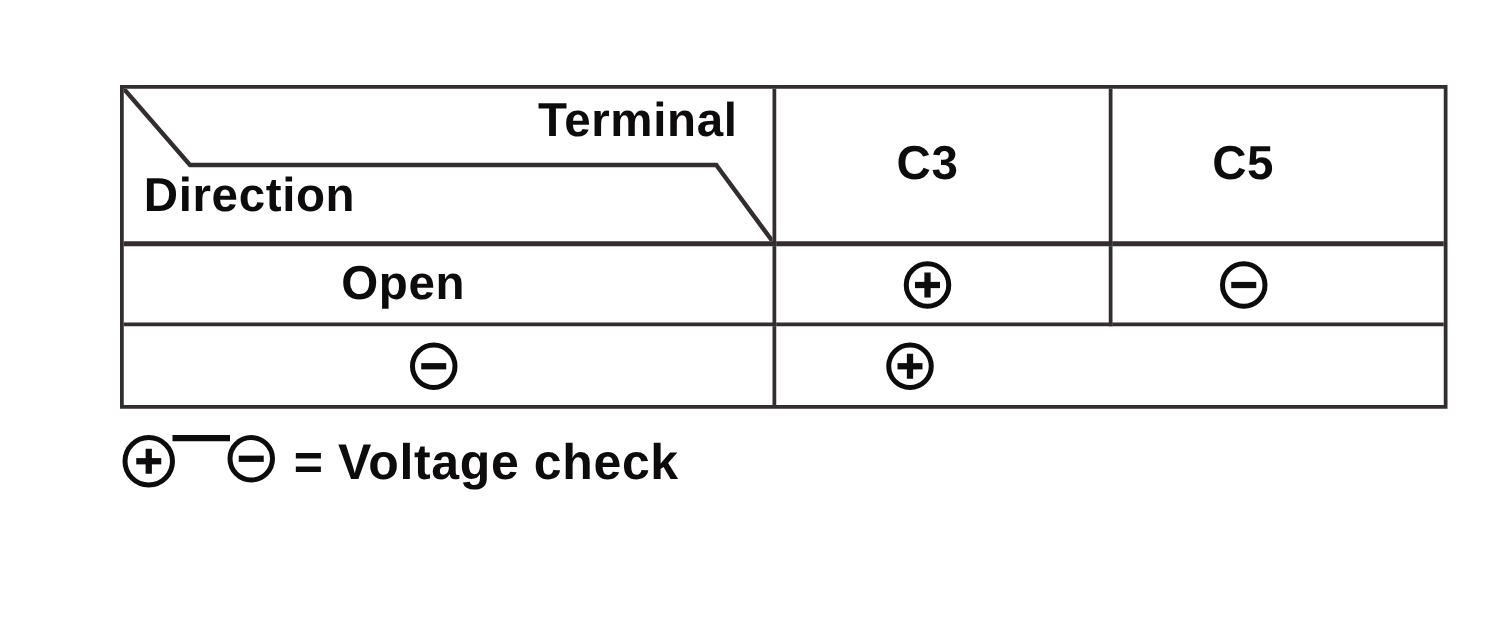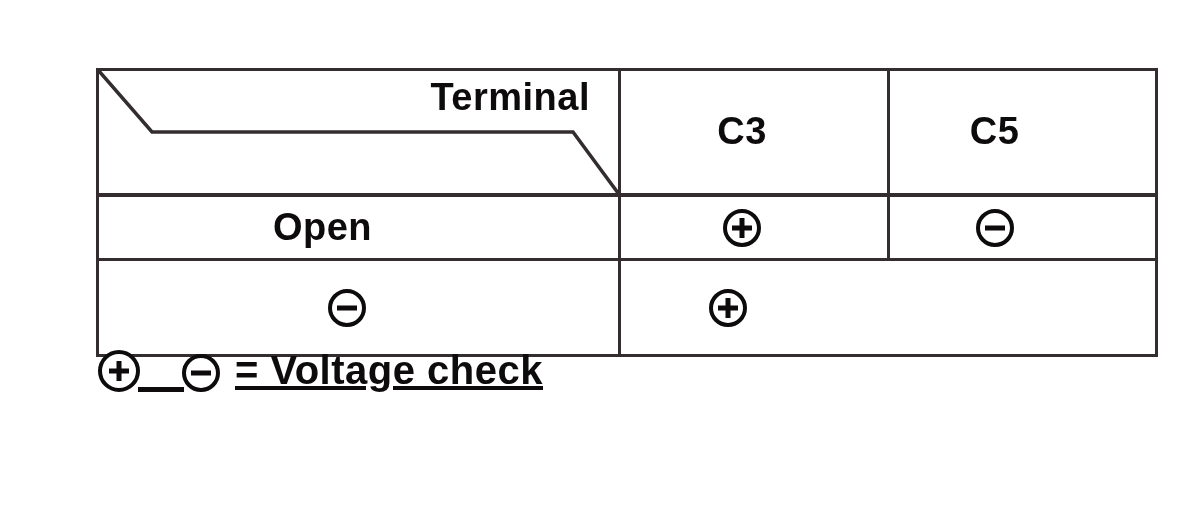--- a/index.html
+++ b/index.html
@@ -1,21 +1,21 @@
 <!DOCTYPE html>
 <html style="--ink: #332d2f; --text: #0d0b0c;"><head>
 <meta charset="utf-8">
 <style>
   :root { --ink:#332d2f; --text:#0d0b0c; }
   * { margin:0; padding:0; box-sizing:border-box; }
   html,body { width:1199px; height:512px; background:#ffffff; overflow:hidden; }
   body { position:relative; font-family:"Liberation Sans", sans-serif; color:var(--text); }
 
   .doc-table {
-    position:absolute; left:96px; top:68px; width:1062px; height:289px;
+    position:absolute; left:96px; top:68px; width:1062px; height:259px;
     border:3px solid var(--ink); background:#fff;
     display:grid;
     grid-template-columns:522px 269px 1fr;
     grid-template-rows:126px 64px 1fr;
   }
   .cell {
     border-right:3px solid var(--ink);
     border-bottom:3px solid var(--ink);
     display:flex; align-items:center; justify-content:center;
   }
@@ -41,35 +41,36 @@
     content:""; position:absolute; left:50%; top:50%;
     width:20px; height:5px; background:var(--text);
     transform:translate(-50%,-50%);
   }
   .sym-plus::after {
     content:""; position:absolute; left:50%; top:50%;
     width:5px; height:20px; background:var(--text);
     transform:translate(-50%,-50%);
   }
 
-  .legend { position:absolute; left:98px; top:348px; display:flex; align-items:flex-end;text-decoration:underline; }
+  .legend { position:absolute; left:98px; top:348px; display:flex; align-items:flex-start; }
   .legend .sym-lg { width:42px; height:42px; }
   .legend .dash { width:46px; height:5px; background:var(--text); margin:0 -2px; z-index:1; }
   .legend-label { margin-left:15px; font-weight:700; font-size:40px; line-height:1.1; letter-spacing:0.5px; }
 </style>
 </head>
 <body style="background: rgb(255, 255, 255);">
 
 <div class="doc-table">
 
   <div class="cell corner">
     <svg viewBox="0 0 519 122" preserveAspectRatio="none" aria-hidden="true">
       <polyline points="0,0 53,61 474,61 519,122" fill="none" stroke="#332d2f" stroke-width="3.5" stroke-linejoin="miter"></polyline>
     </svg>
     <span class="hdr-text corner-terminal">Terminal</span>
+    <span class="hdr-text corner-direction">Direction</span>
   </div>
   <div class="cell c3-cell" style="border-bottom-width:4px;text-align:right;">
     <span class="hdr-text">C3</span>
   </div>
   <div class="cell c5-cell last-col" style="border-bottom-width:4px;">
     <span class="hdr-text">C5</span>
   </div>
 
   <div class="cell dir-cell">
     <span class="hdr-text">Open</span>

